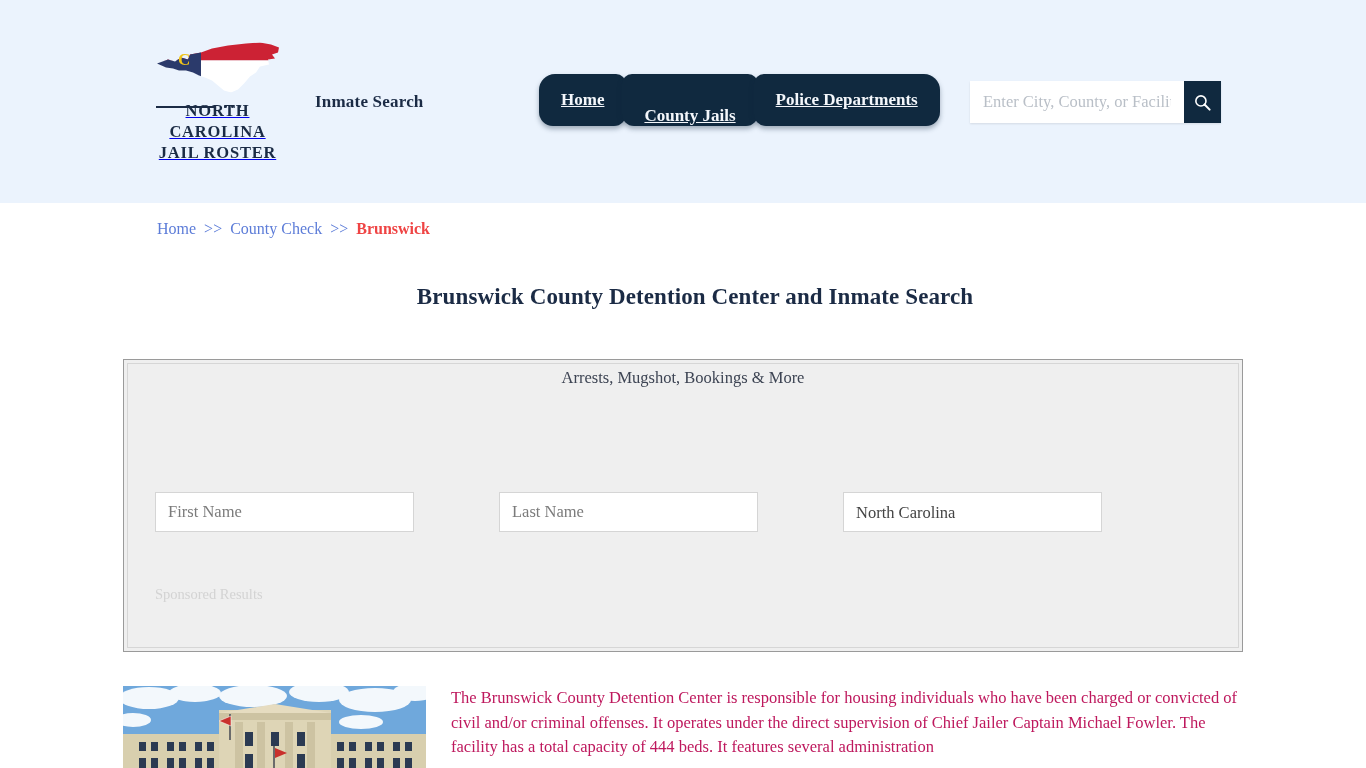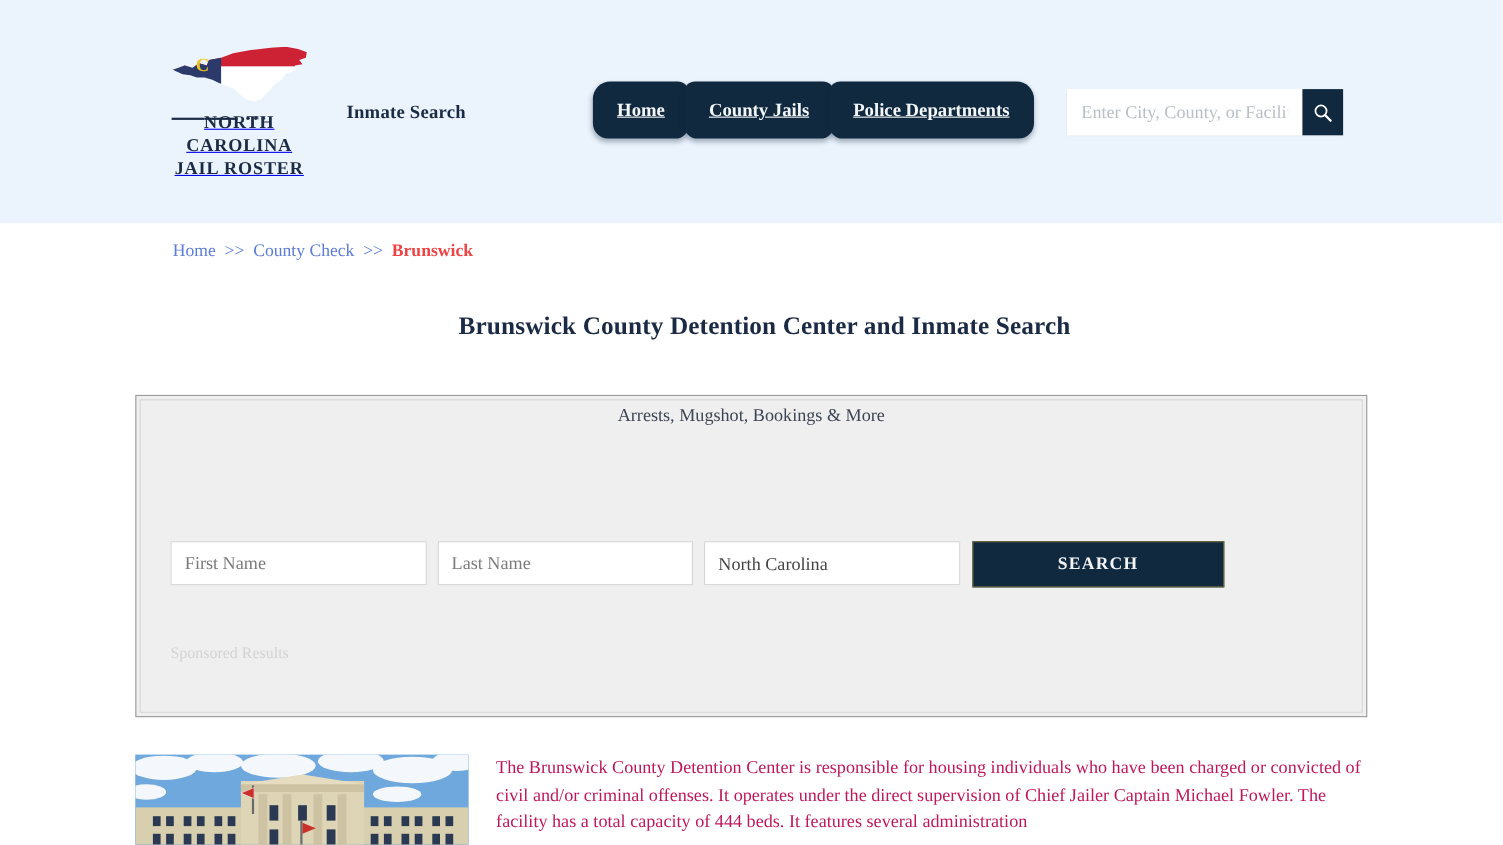--- a/index.html
+++ b/index.html
@@ -104,21 +104,21 @@
     align-items: center;
     justify-content: center;
     padding: 0 22px;
     border-radius: 14px 14px 10px 10px;
     margin-right: -4px;
     box-shadow: 0 3px 5px rgba(16,41,63,0.35);
     cursor: pointer;
     white-space: nowrap;
   }
   .nav-item.n1 { border-radius: 16px 10px 12px 14px; }
-  .nav-item.n2 { border-radius: 10px 10px 12px 12px; }
+  .nav-item.n2 { border-radius: 10px 10px 12px 12px; align-items: flex-end; }
   .nav-item.n3 { border-radius: 10px 16px 14px 12px; }
 
   .header-search {
     position: absolute;
     left: 970px;
     top: 81px;
     width: 251px;
     height: 42px;
     display: flex;
     background: #ffffff;
@@ -370,21 +370,20 @@
   <div class="record-panel-inner">
 
     <p class="panel-sub">Arrests, Mugshot, Bookings &amp; More</p>
 
     <form class="panel-form">
       <input class="field f-first" type="text" placeholder="First Name" style="">
       <input class="field f-last" type="text" placeholder="Last Name" style="">
       <select class="field f-state">
         <option>North Carolina</option>
       </select>
-      <button class="btn-search" type="submit">SEARCH</button>
     </form>
 
     <div class="sponsored">Sponsored Results</div>
 
   </div>
 </section>
 
 <section class="content">
   <div class="facility-photo">
     <svg width="303" height="82" viewBox="0 0 303 82">

